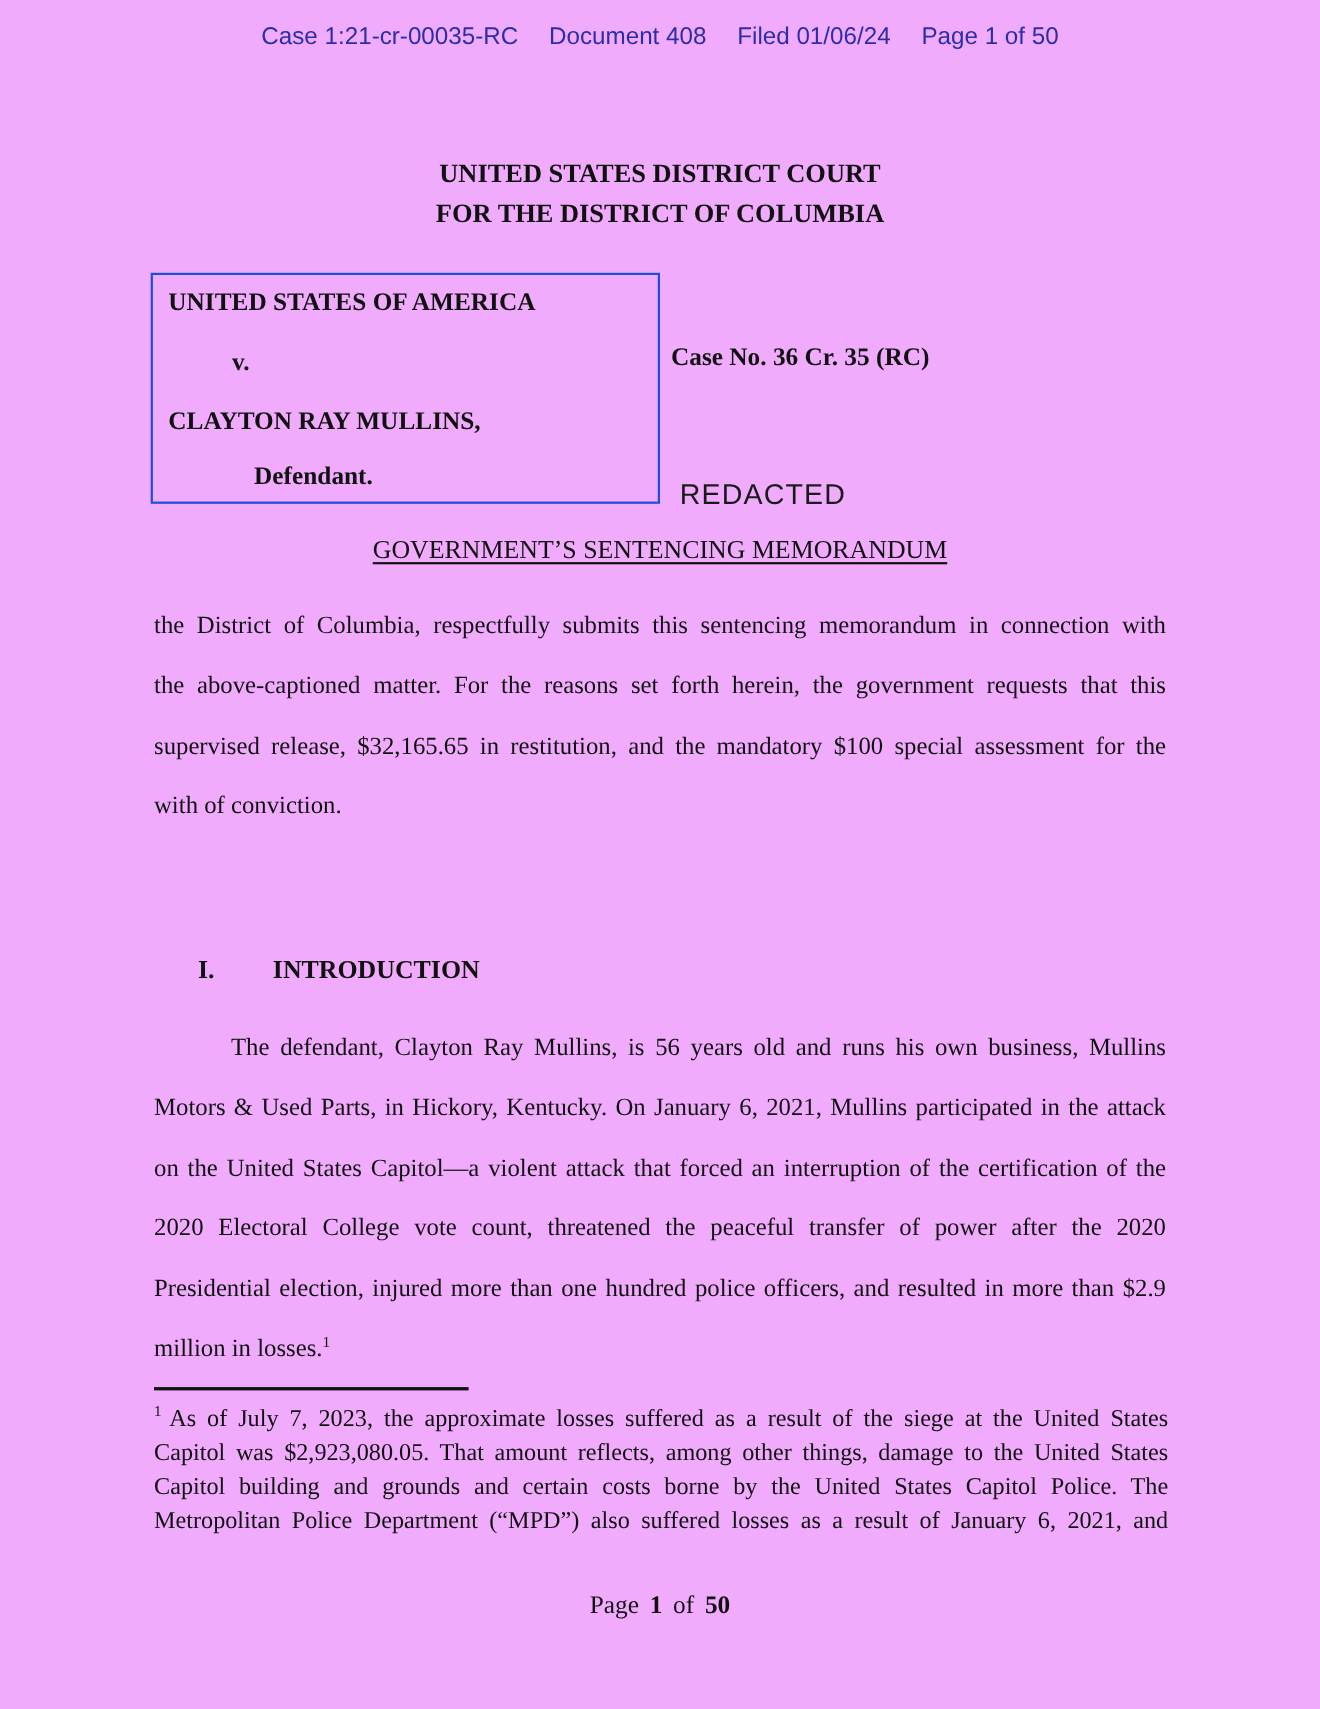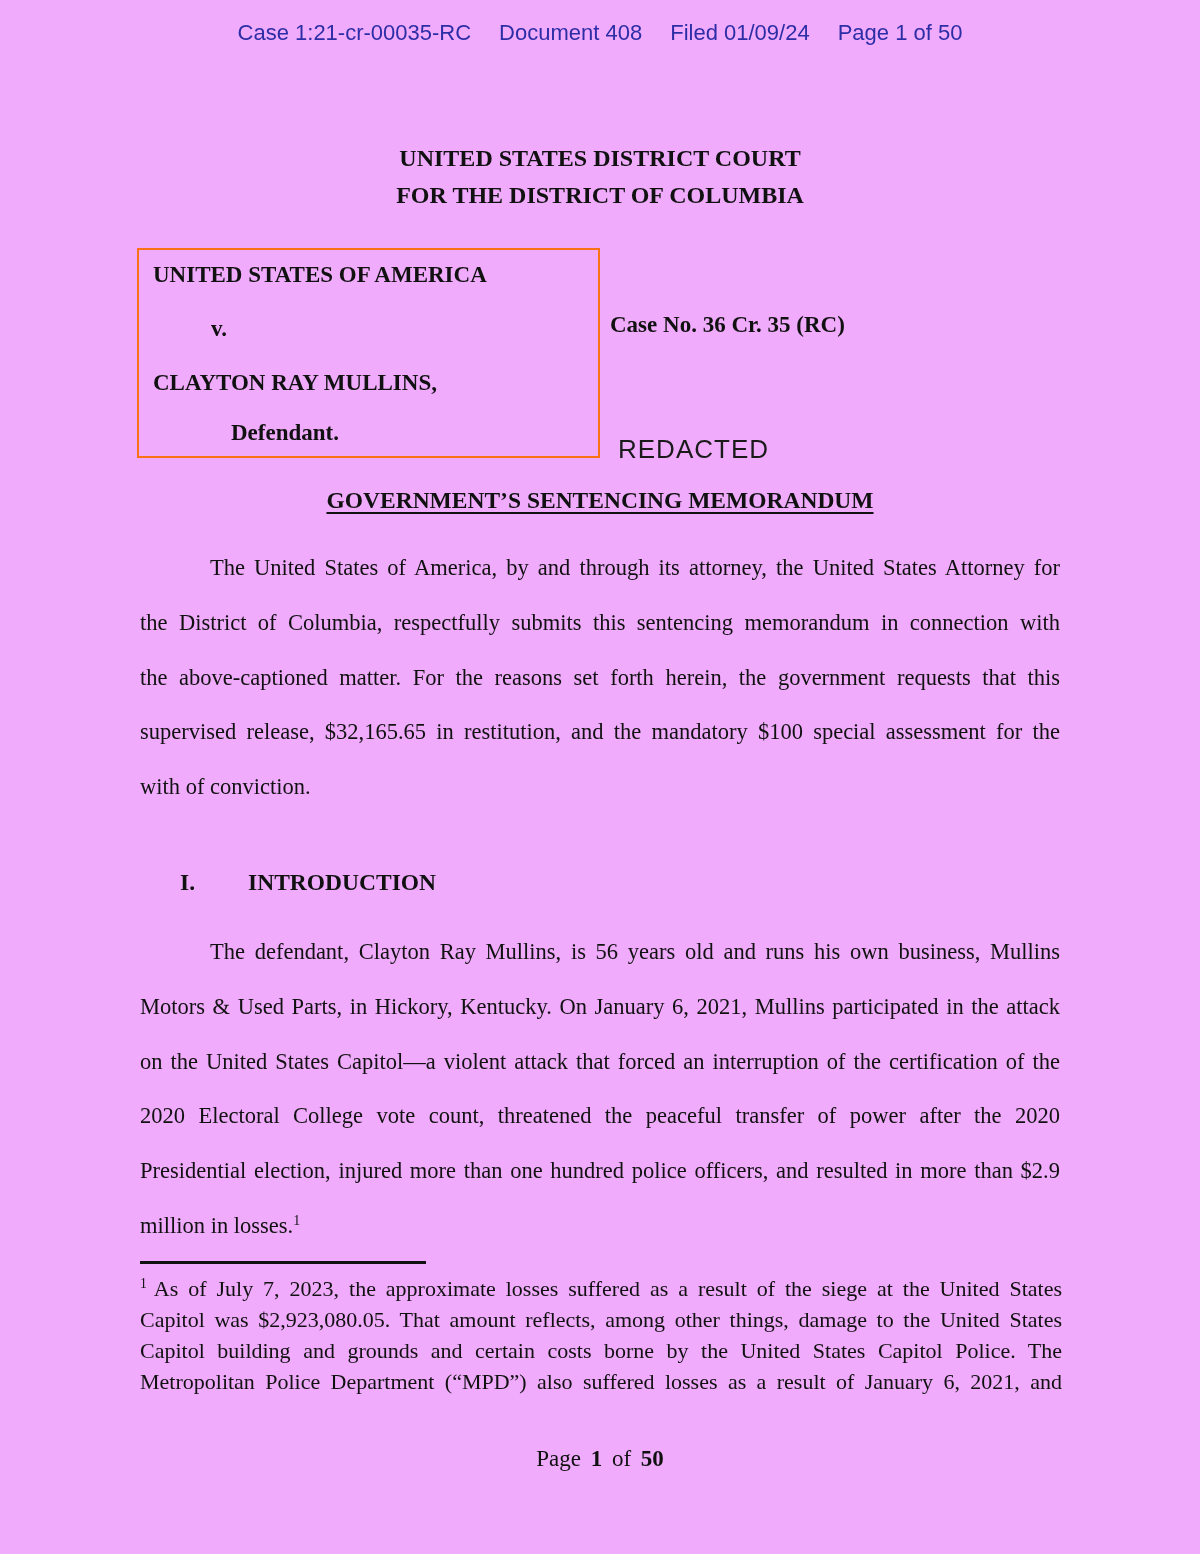--- a/index.html
+++ b/index.html
@@ -29,21 +29,21 @@
     text-align: center;
     font-weight: bold;
     font-size: 24px;
     line-height: 37px;
   }
   
   .caption-box {
     position: absolute;
     left: 137px; top: 248px;
     width: 463px; height: 210px;
-    border: 2px solid #f97316;
+    border: 2px solid #1d4ed8;
     box-sizing: border-box;
     font-weight: bold;
     font-size: 23px;
   }
   .caption-box .plaintiff   { position: absolute; top: 12px;  left: 14px; }
   .caption-box .versus      { position: absolute; top: 66px;  left: 72px; }
   .caption-box .defendant   { position: absolute; top: 120px; left: 14px; }
   .caption-box .role        { position: absolute; top: 170px; left: 92px; }
   .case-number {
     position: absolute;
@@ -58,21 +58,21 @@
     font-family: "Liberation Sans", sans-serif;
     font-size: 26px;
     letter-spacing: 1px;
     color: #1a1a1a;
   }
   
   .doc-title {
     position: absolute;
     top: 487px; left: 0; width: 100%;
     text-align: center;
-    font-weight: bold;
+    font-weight: normal;
     font-size: 23.5px;
   }
   .doc-title span {
     text-decoration: underline;
     text-underline-offset: 4px;
     text-decoration-thickness: 2px;
   }
   
   .para { position: absolute; left: 140px; width: 920px; font-size: 22.5px; }
   .para-1 { top: 541px; }
@@ -125,21 +125,21 @@
   .page-footer b { font-weight: bold; }
 </style>
 </head>
 <body>
 
 <div class="page">
 
   <div class="ecf-header">
     <span>Case 1:21-cr-00035-RC</span>
     <span>Document 408</span>
-    <span>Filed 01/09/24</span>
+    <span>Filed 01/06/24</span>
     <span>Page 1 of 50</span>
   </div>
 
   <div class="court-title">
     <div>UNITED STATES DISTRICT COURT</div>
     <div>FOR THE DISTRICT OF COLUMBIA</div>
   </div>
 
   <div class="caption-box">
     <div class="plaintiff">UNITED STATES OF AMERICA</div>
@@ -149,21 +149,20 @@
   </div>
 
   <div class="case-number">Case No. 36 Cr. 35 (RC)</div>
   <div class="redacted-stamp">REDACTED</div>
 
   <div class="doc-title">
     <span>GOVERNMENT’S SENTENCING MEMORANDUM</span>
   </div>
 
   <div class="para para-1">
-    <div class="jline indent">The United States of America, by and through its attorney, the United States Attorney for</div>
     <div class="jline">the District of Columbia, respectfully submits this sentencing memorandum in connection with</div>
     <div class="jline">the above-captioned matter. For the reasons set forth herein, the government requests that this</div>
     <div class="jline">supervised release, $32,165.65 in restitution, and the mandatory $100 special assessment for the</div>
     <div class="jline lastline">with of conviction.</div>
   </div>
 
   <div class="section-heading">
     <span class="h-num">I.</span><span class="h-label">INTRODUCTION</span>
   </div>
 

